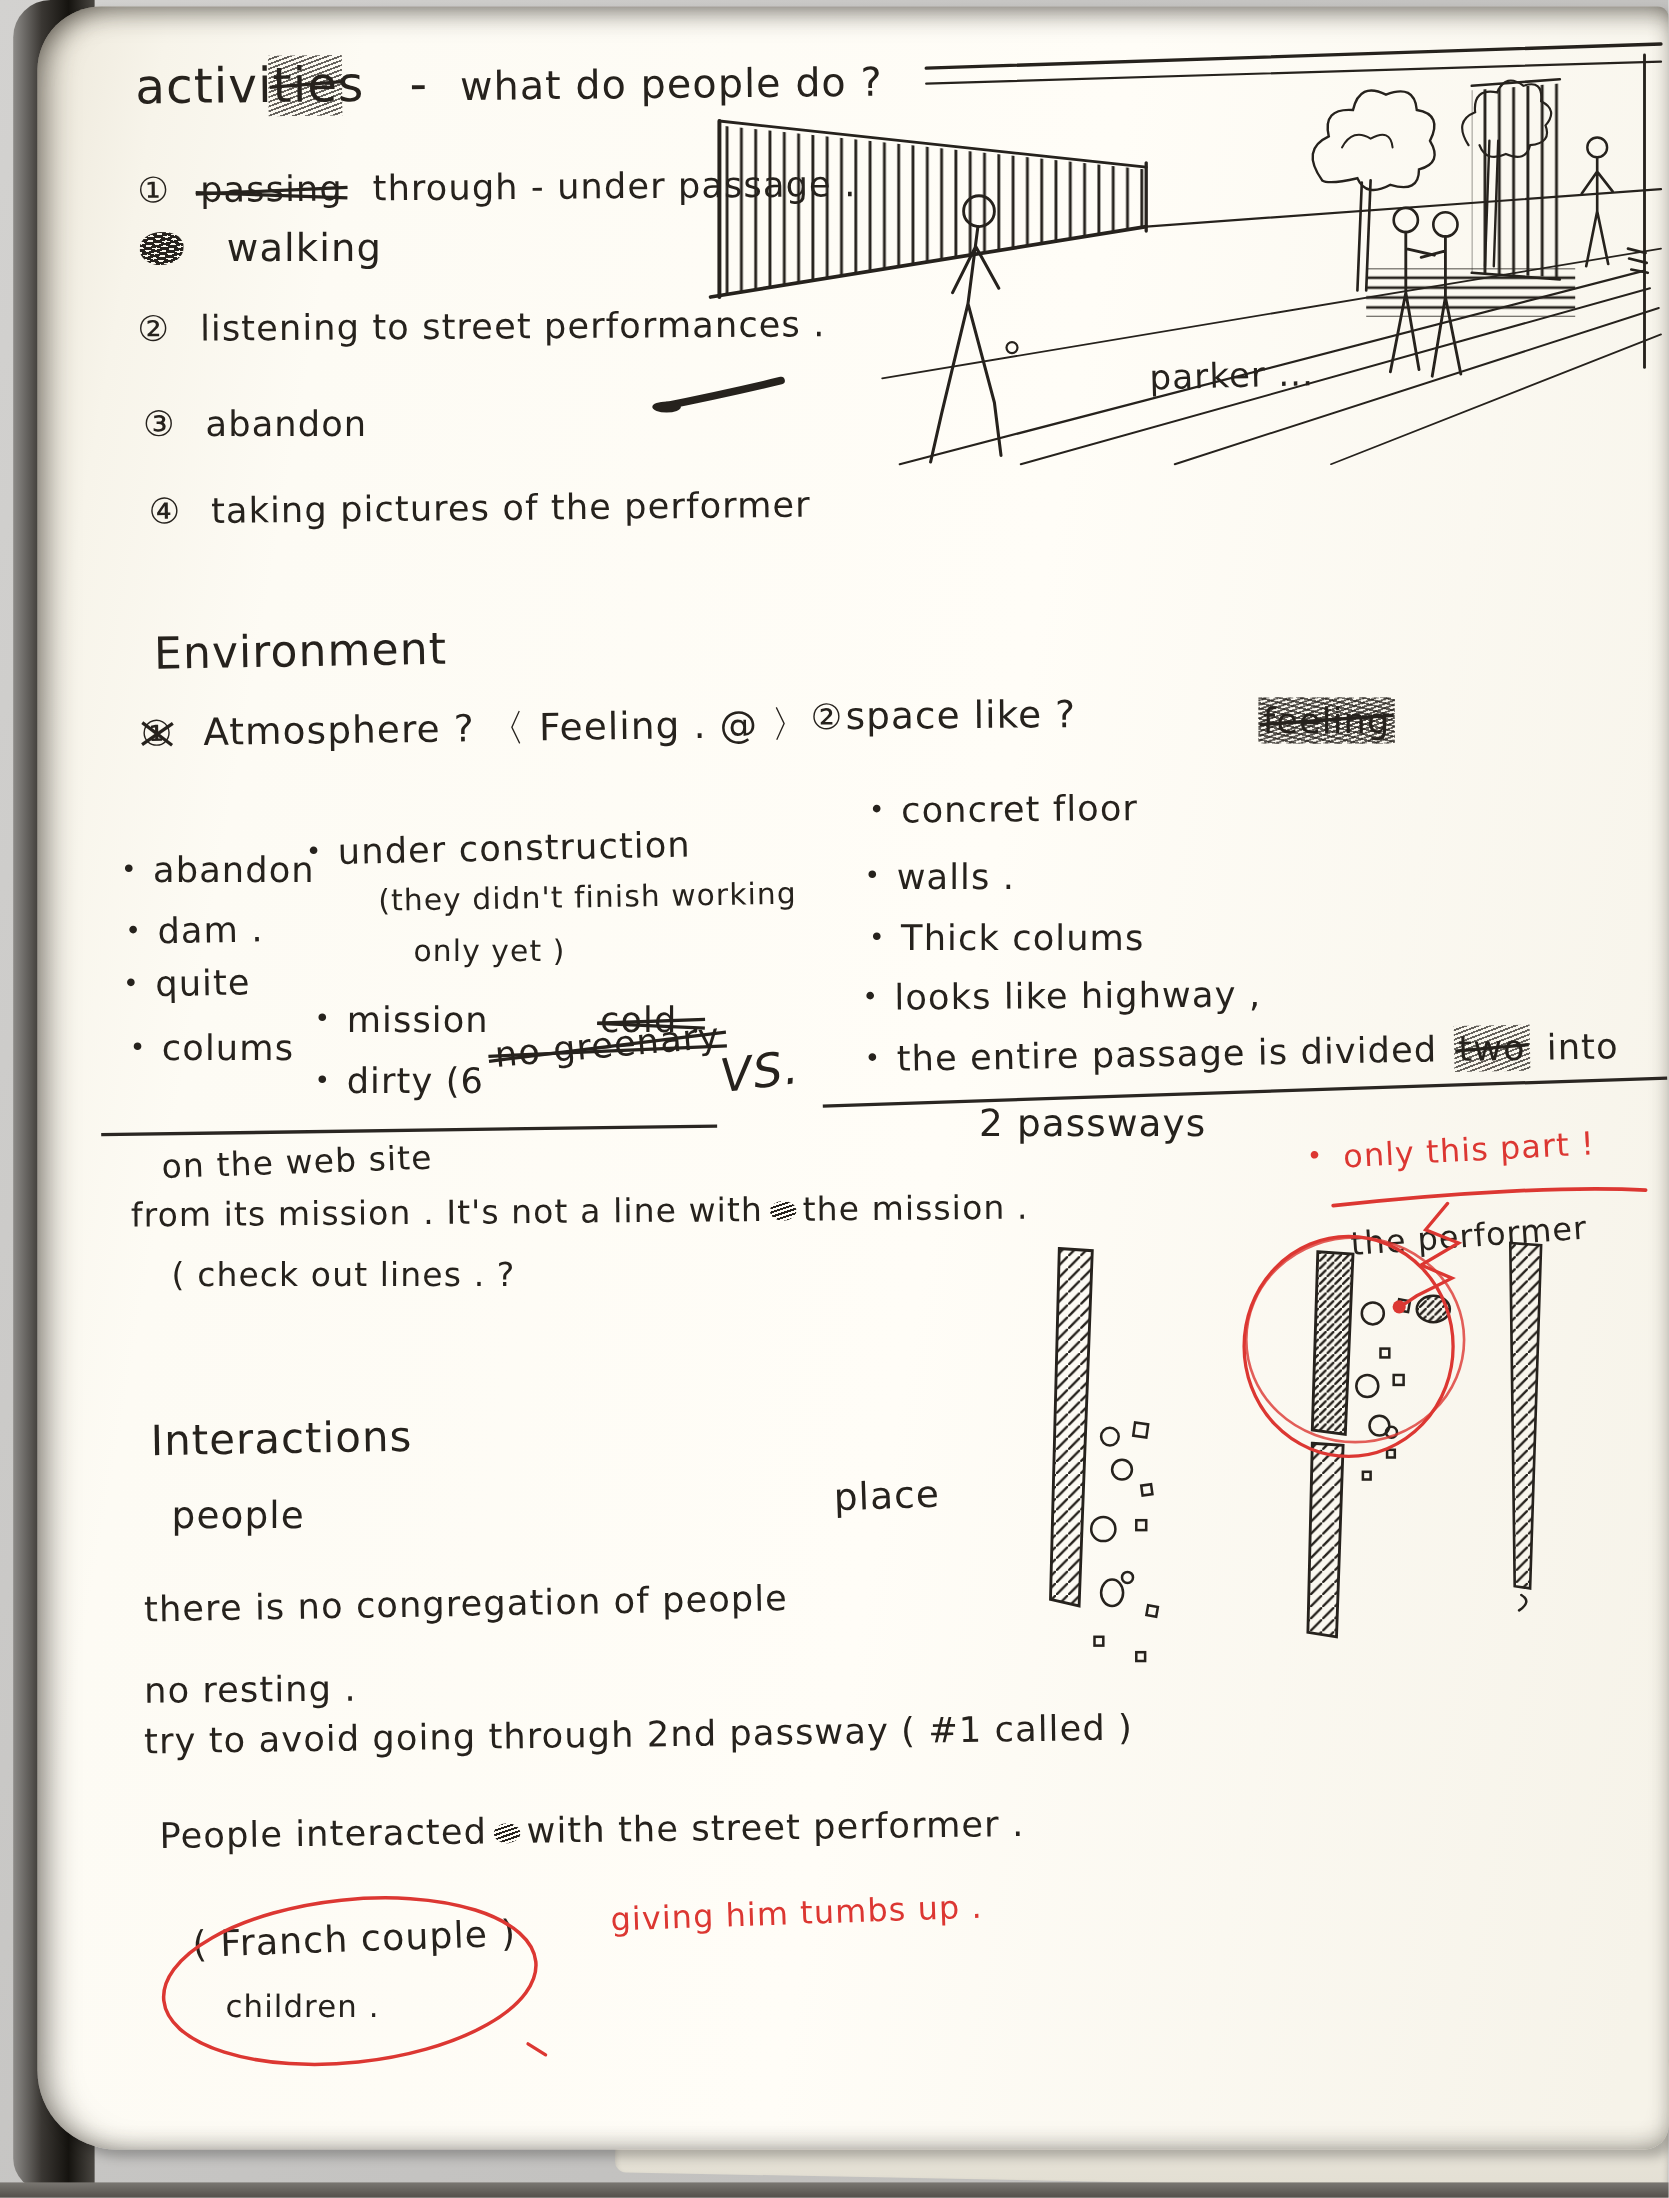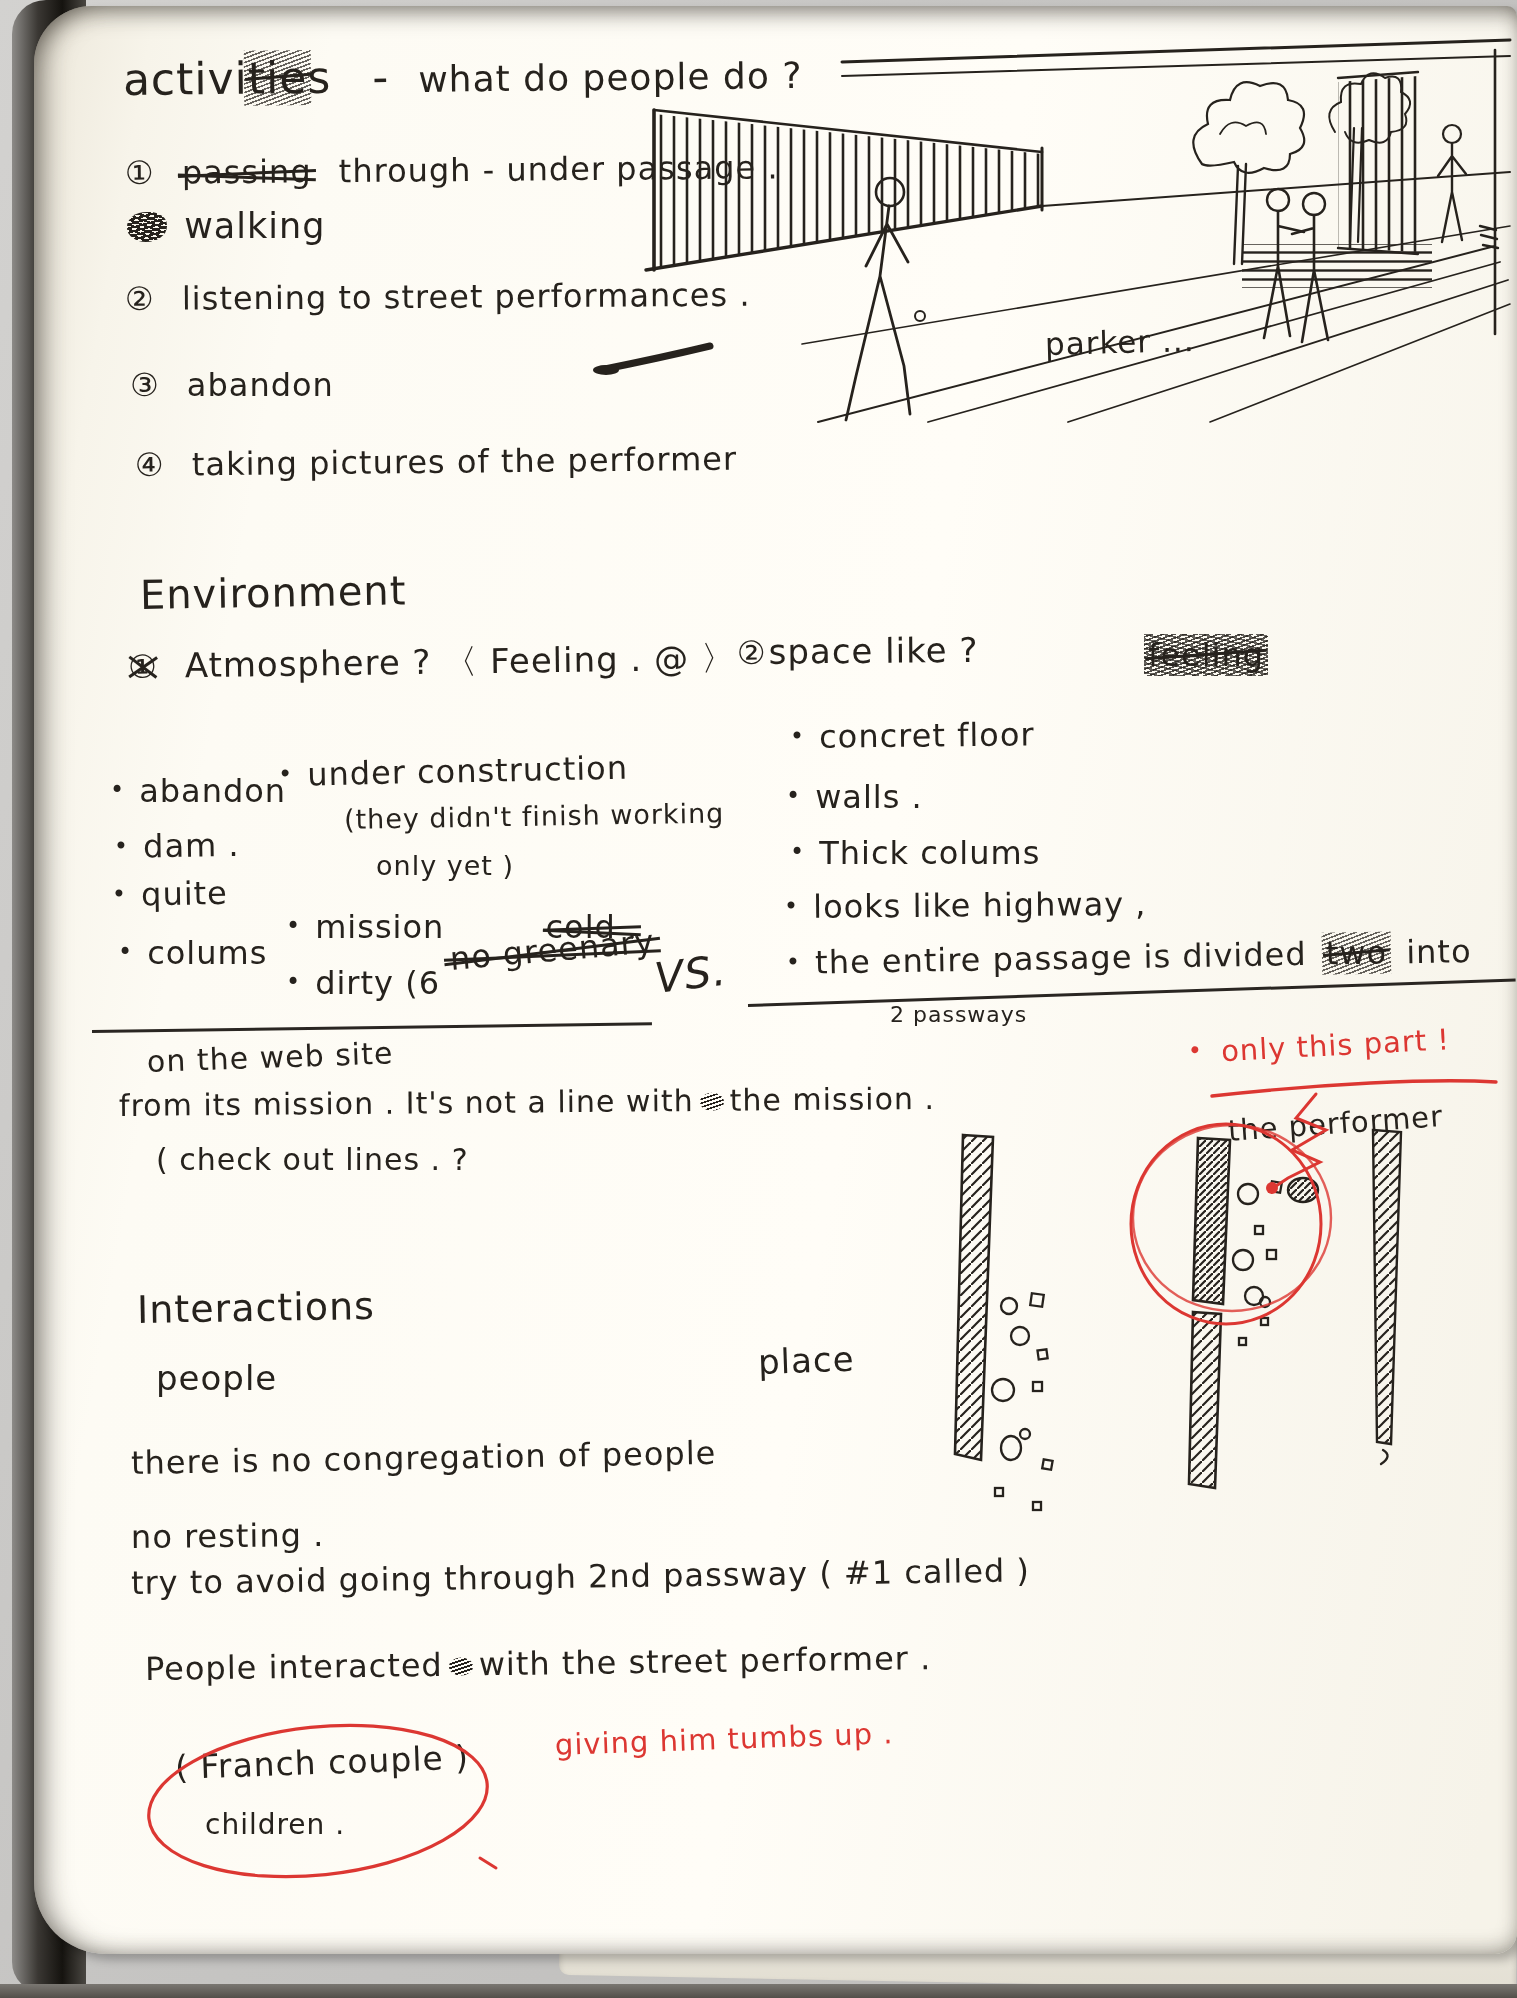--- a/index.html
+++ b/index.html
@@ -65,21 +65,21 @@
       <span style="font-size:36px">what do people do ?</span>
     </div>
 
     <div class="hw" style="left:91px;top:148px;transform:rotate(-.5deg)">
       <span class="num">①</span>
       <span class="xout" style="margin-right:16px">passing</span>
       <span>through - under passage .</span>
     </div>
     <div class="hw" style="left:93px;top:200px">
       <span class="blob"></span>
-      <span style="margin-left:6px;font-size:35px">walking</span>
+      <span style="margin-left:28px;font-size:35px">walking</span>
     </div>
     <div class="hw" style="left:91px;top:274px;transform:rotate(-.4deg)">
       <span class="num">②</span>
       <span>listening to street performances .</span>
     </div>
     <div class="hw" style="left:96px;top:360px">
       <span class="num">③</span>
       <span>abandon</span>
     </div>
     <div class="hw" style="left:101px;top:440px;transform:rotate(-.6deg)">
@@ -171,21 +171,21 @@
 
     <div class="hw" style="left:756px;top:712px;transform:rotate(-.6deg)"><span class="b">•</span><span>concret floor</span></div>
     <div class="hw" style="left:752px;top:772px"><span class="b">•</span><span>walls .</span></div>
     <div class="hw" style="left:756px;top:828px"><span class="b">•</span><span>Thick colums</span></div>
     <div class="hw" style="left:750px;top:882px;transform:rotate(-.5deg)"><span class="b">•</span><span>looks like highway ,</span></div>
     <div class="hw" style="left:752px;top:938px;transform:rotate(-1deg)">
       <span class="b">•</span><span>the entire passage is divided</span>
       <span class="scrib" style="margin:0 8px">two</span>
       <span>into</span>
     </div>
-    <div class="hw" style="left:856px;top:996px;font-size:22px">2 passways</div>
+    <div class="hw" style="left:856px;top:996px;font-size:34px">2 passways</div>
 
     <div class="line" style="left:58px;top:1024px;width:560px;transform:rotate(-.8deg)"></div>
     <div class="line" style="left:714px;top:998px;width:768px;transform:rotate(-1.9deg)"></div>
 
     <div class="hw md" style="left:113px;top:1038px;transform:rotate(-2deg)">on the web site</div>
     <div class="hw md" style="left:85px;top:1082px;transform:rotate(-.5deg)">
       <span>from its mission .  It's not a line with</span><span class="blob-sm"></span><span>the mission .</span>
     </div>
     <div class="hw md" style="left:122px;top:1136px">( check out  lines . ?</div>
 

